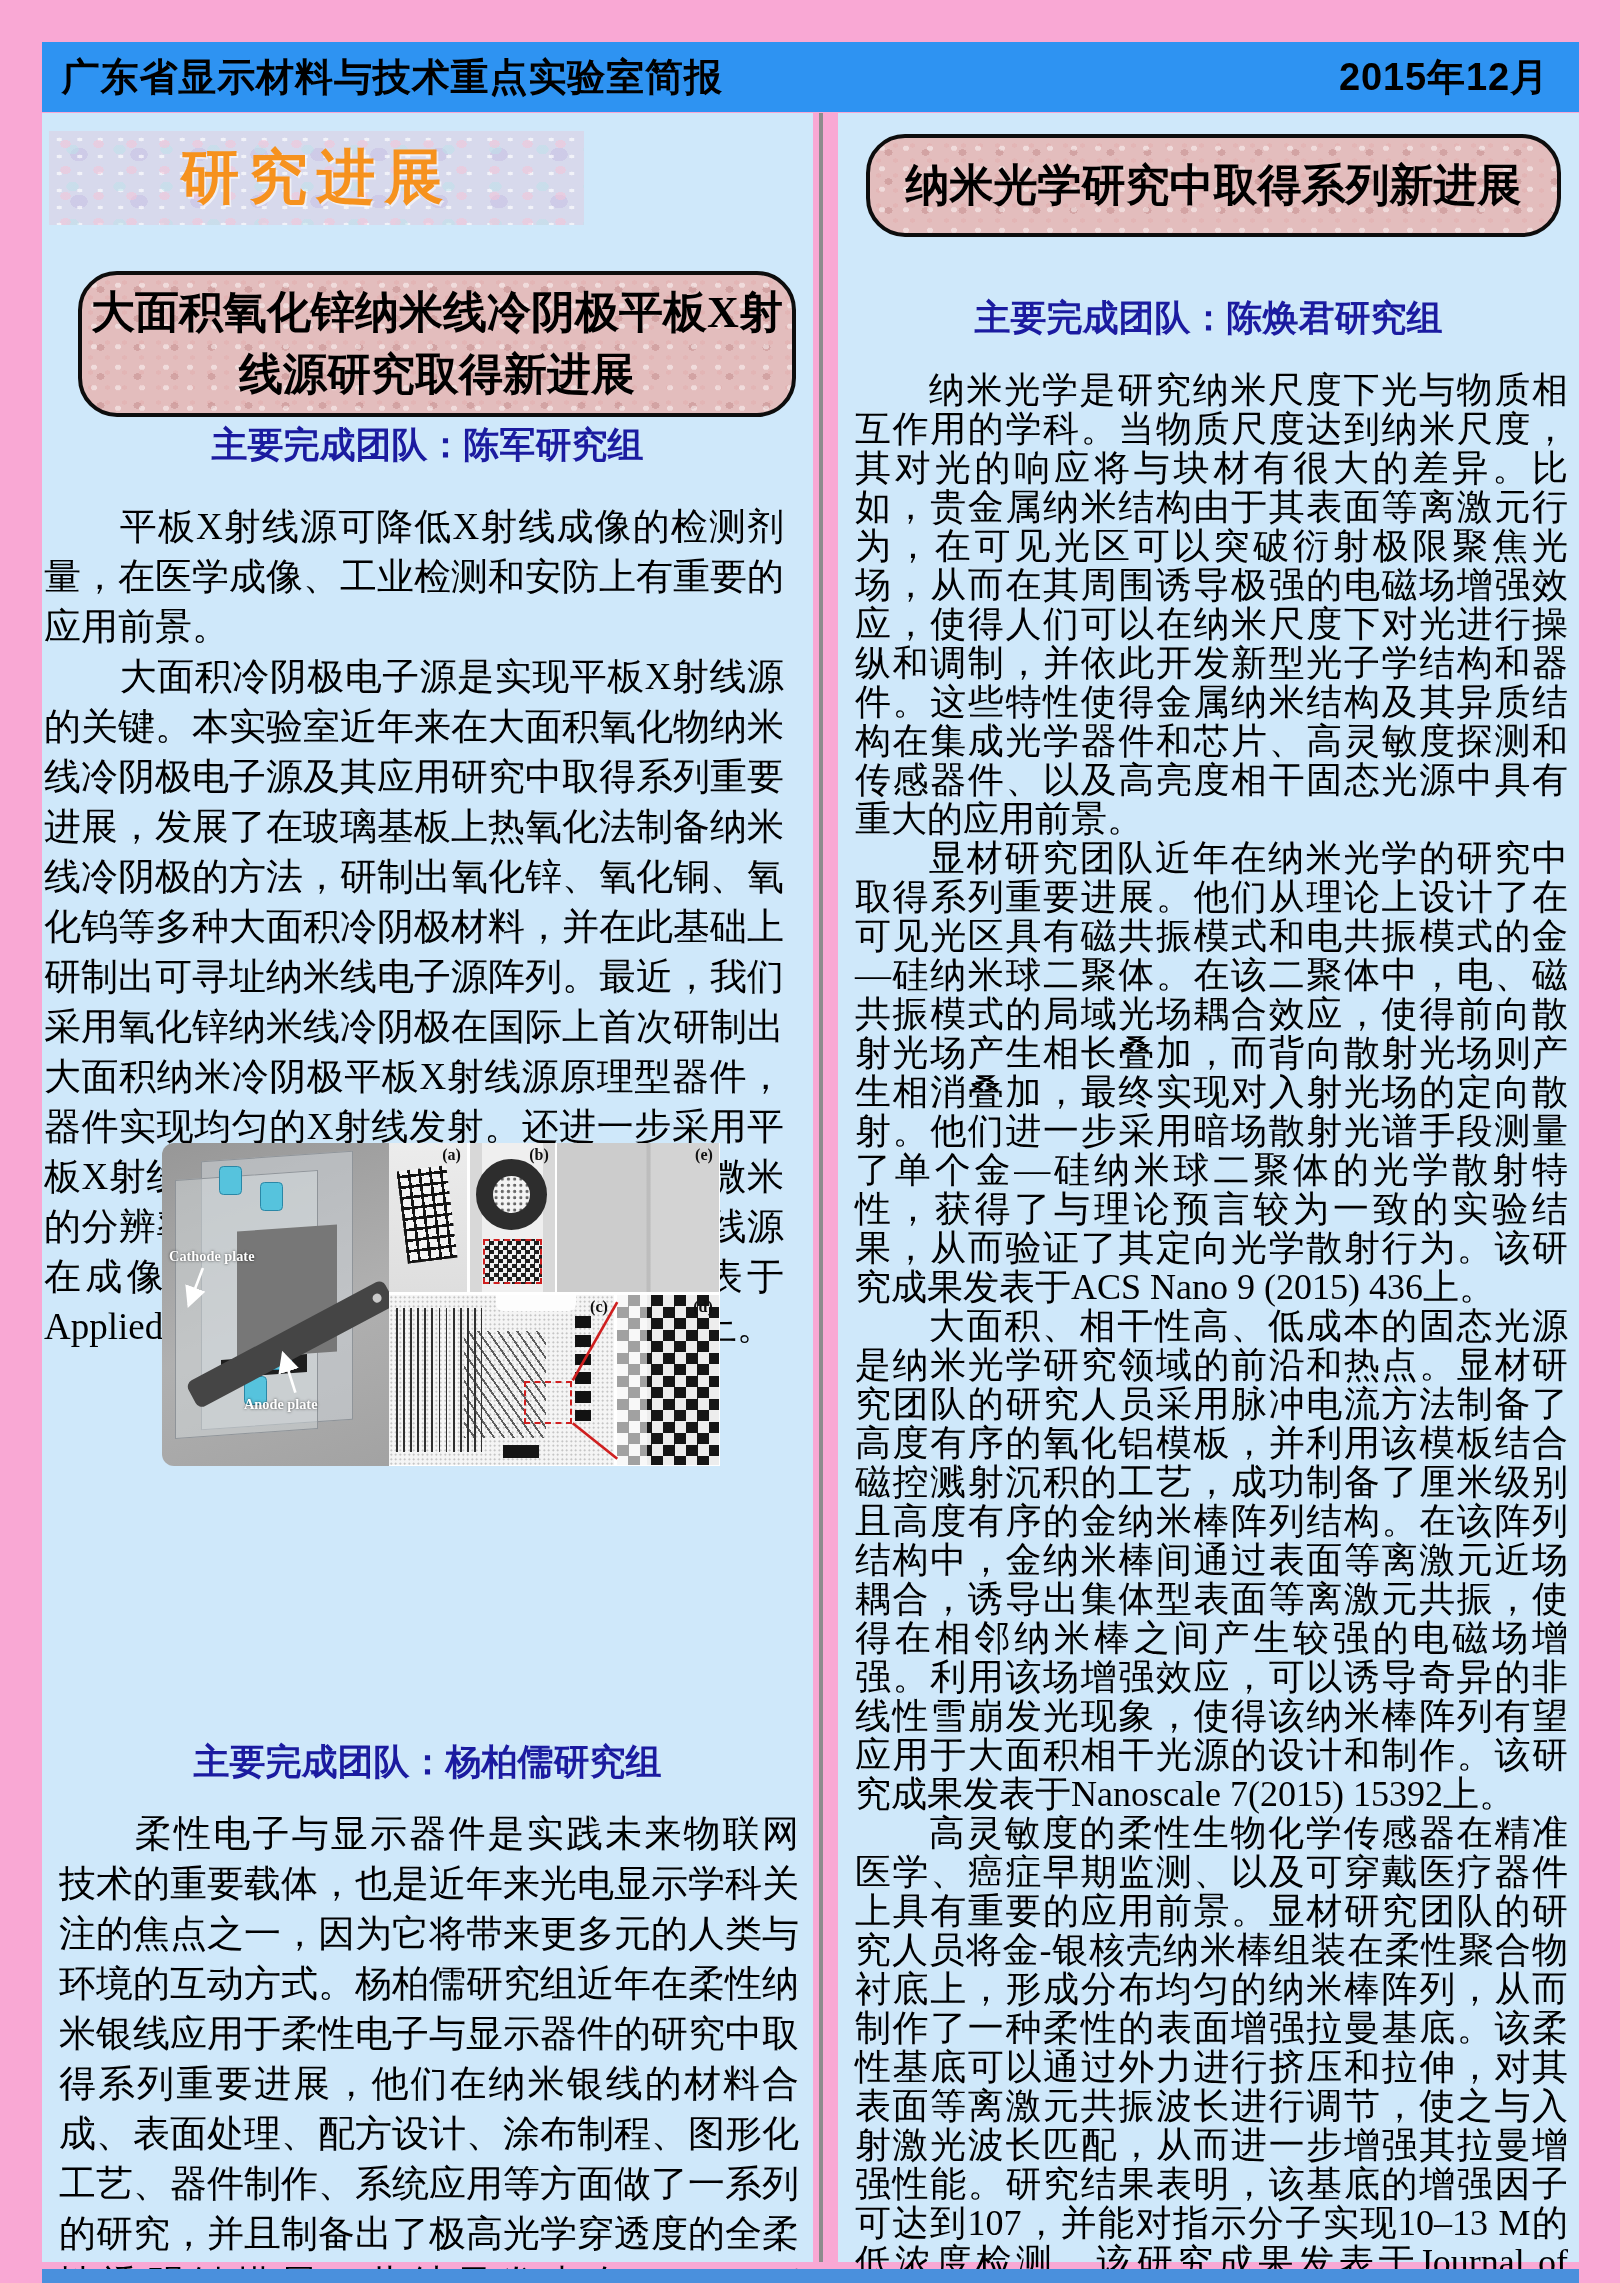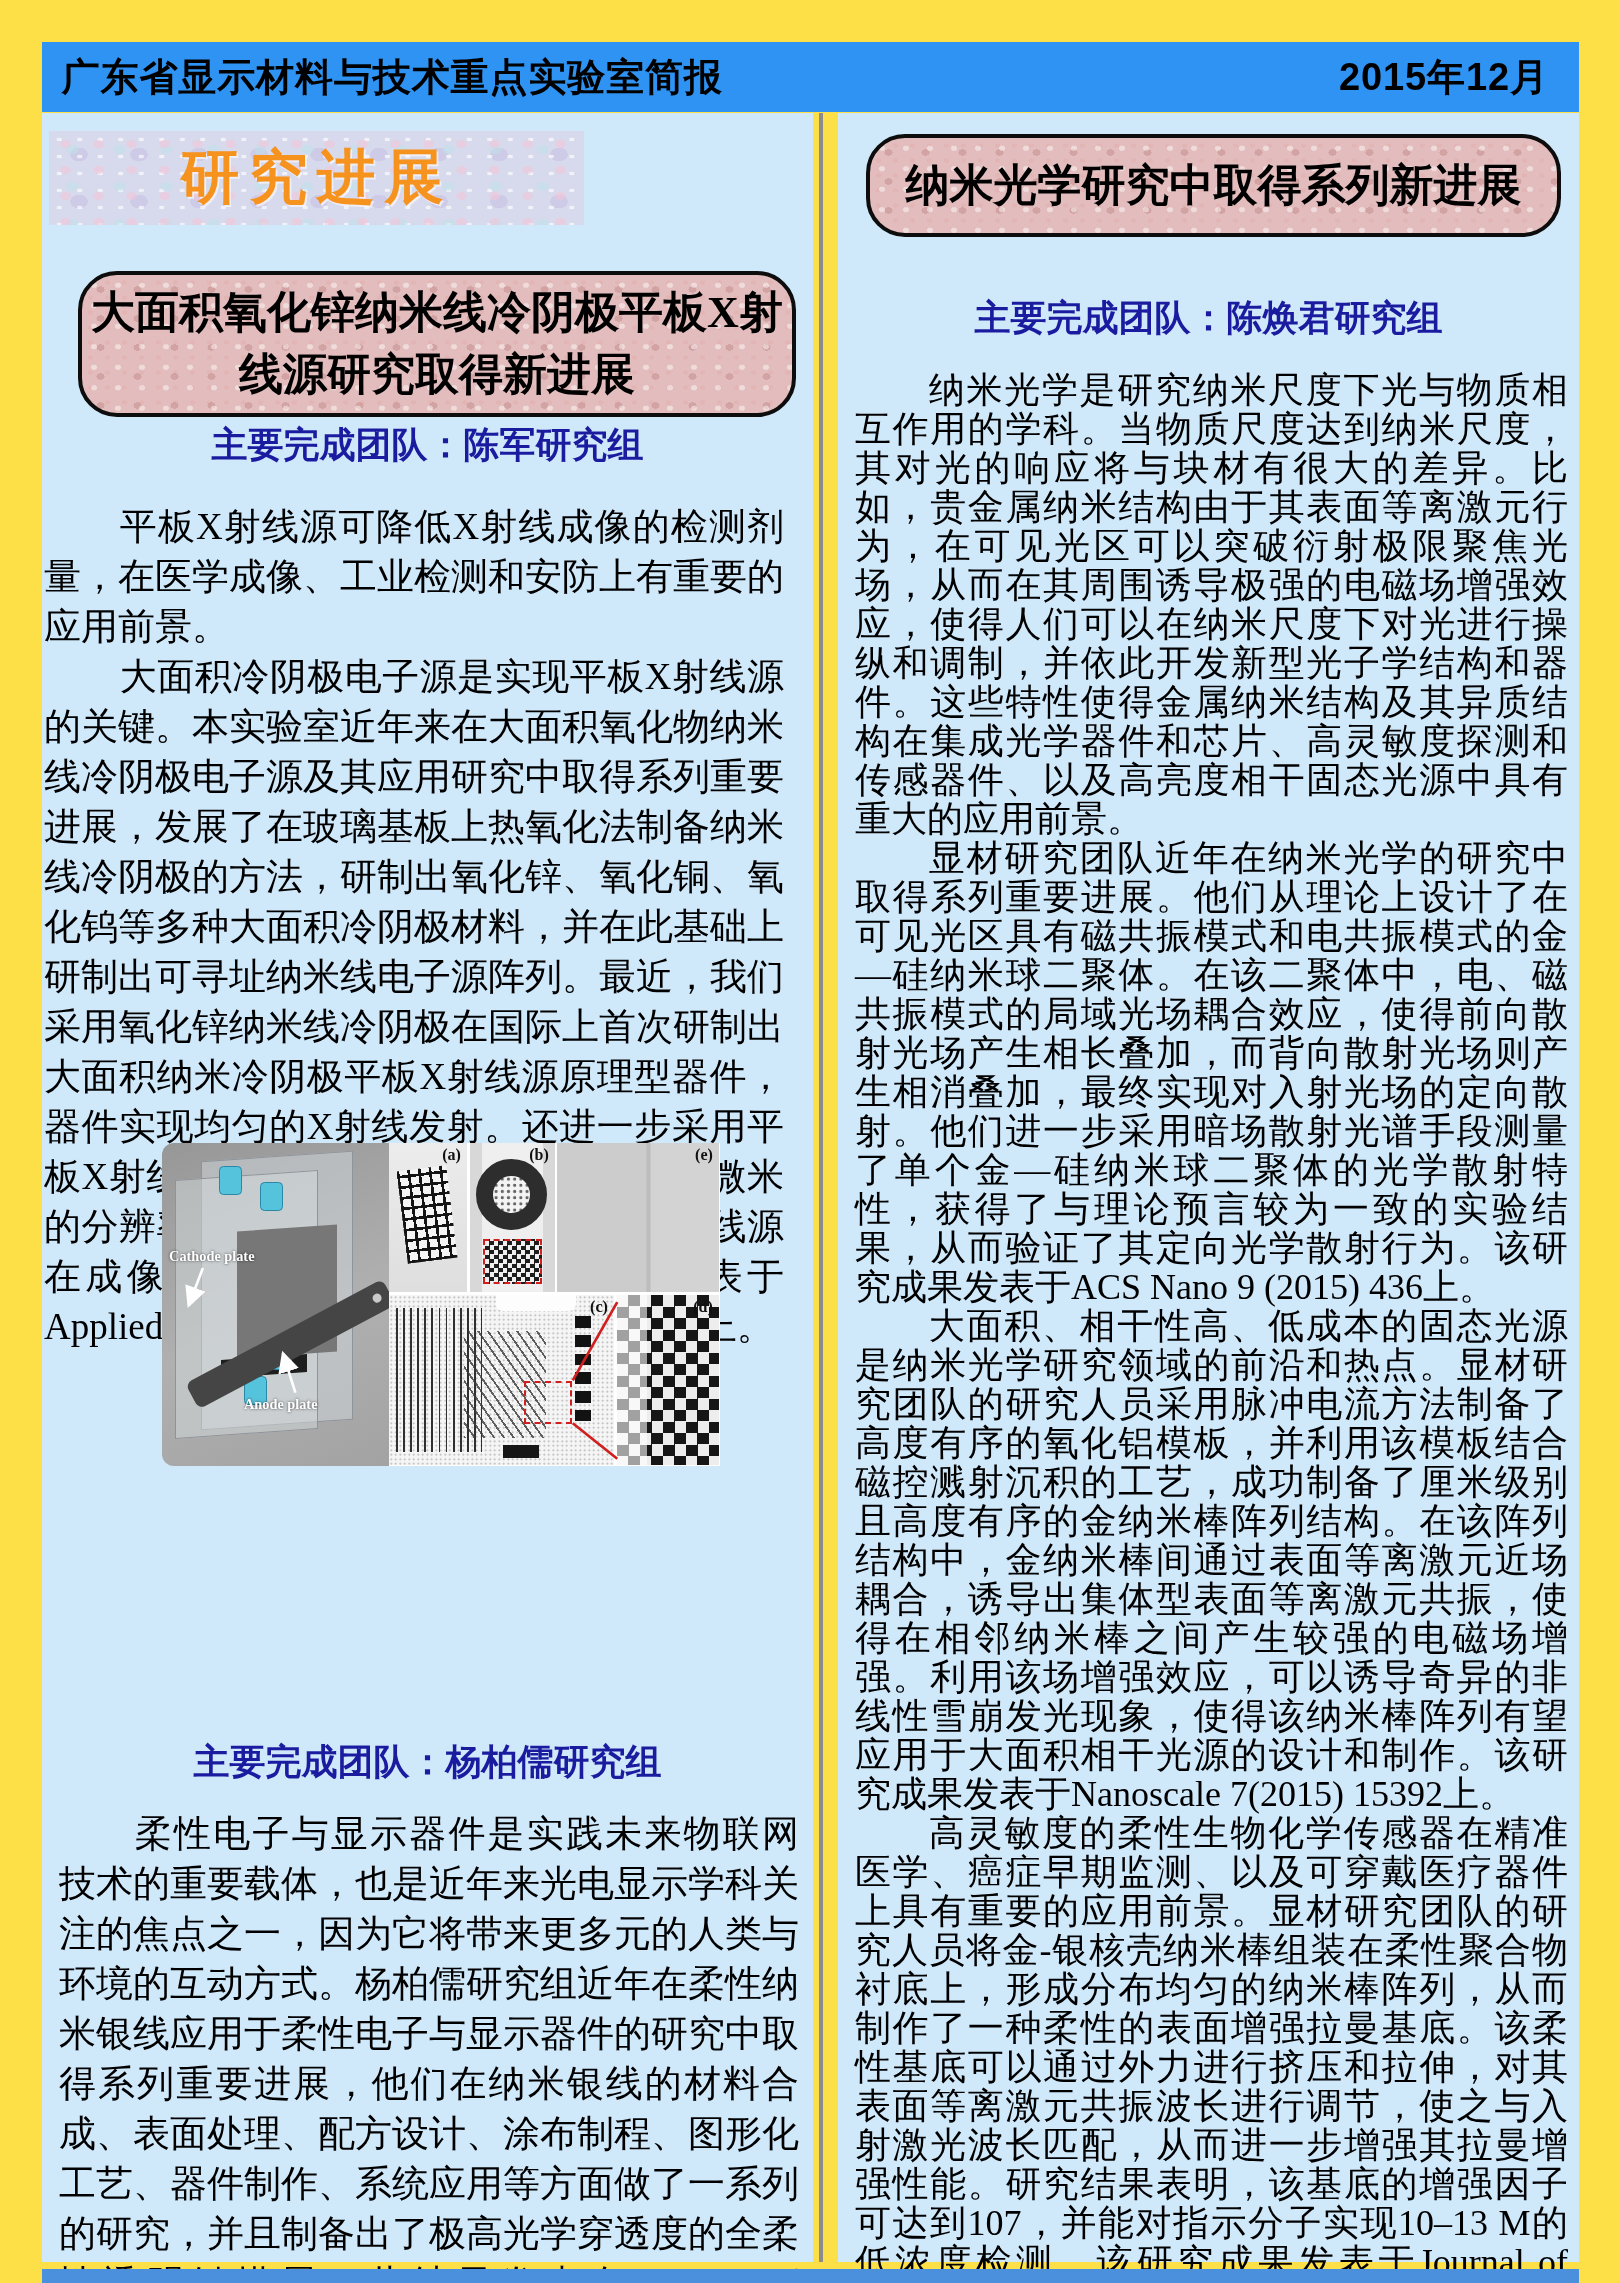--- a/index.html
+++ b/index.html
@@ -1,17 +1,17 @@
 <!DOCTYPE html>
 <html style="font-size:14.3px"><head>
 <meta charset="utf-8">
 <style>
   html,body{margin:0;padding:0;background:#ffffff;}
   #page{
-    position:relative;width:1621px;height:2283px;background:#fde047;overflow:hidden;
+    position:relative;width:1621px;height:2283px;background:#f9a8d4;overflow:hidden;
     font-family:"Liberation Serif","DejaVu Serif",serif;color:#000;
   }
   .sans{font-family:"Liberation Sans","DejaVu Sans",sans-serif;}
 
   
   #header-bar{
     position:absolute;left:42px;top:42px;width:1537px;height:70px;background:#2e93f2;
     display:flex;align-items:center;justify-content:space-between;box-sizing:border-box;
     padding:0 30px 0 19.6px;
   }

